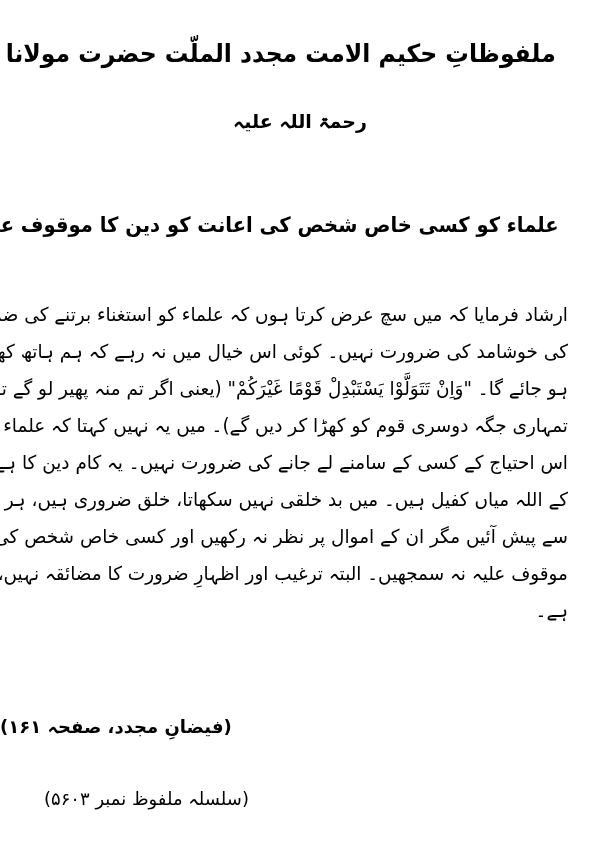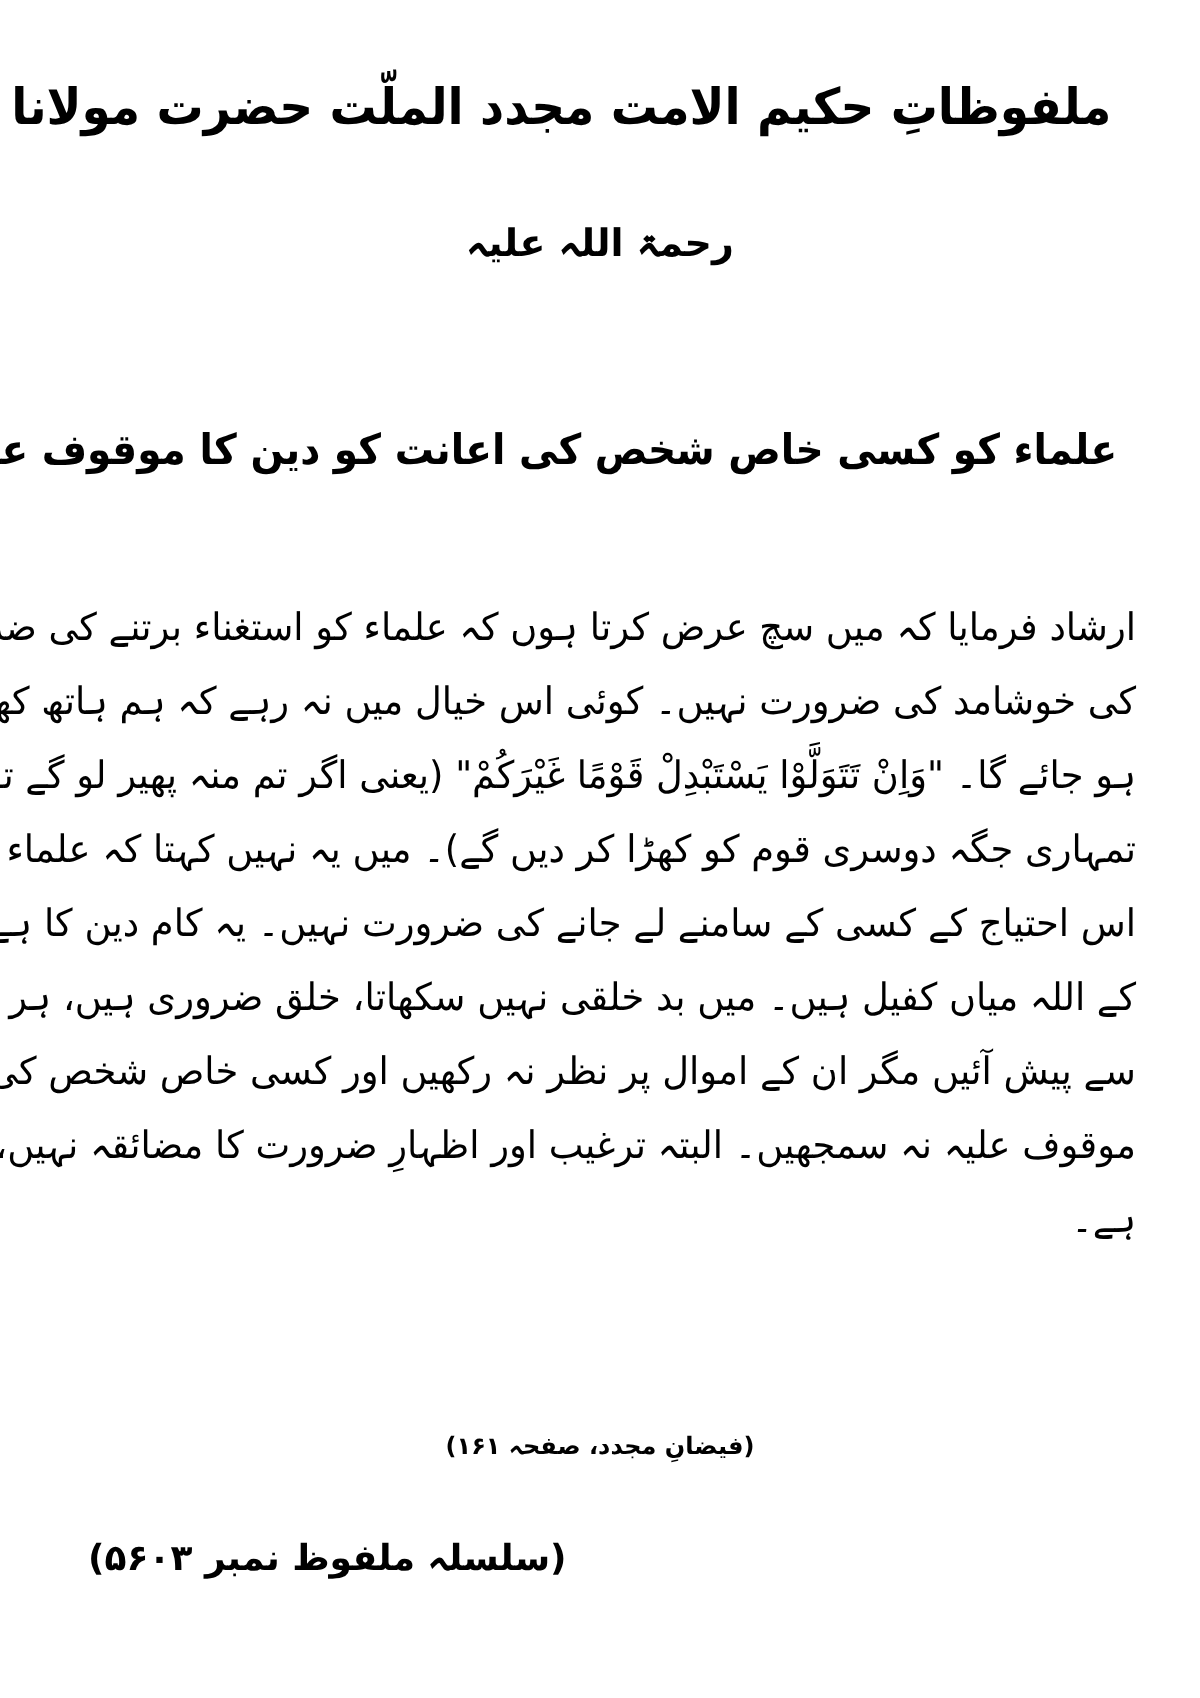--- a/index.html
+++ b/index.html
@@ -100,33 +100,33 @@
     text-align: right;
     text-align-last: right;
   }
 
   
   .citation-primary {
     position: absolute;
     top: 716px;
     left: 0;
     right: 0;
-    text-align: center;
-    font-size: 12px;
+    text-align: left;
+    font-size: 18px;
     font-weight: 700;
     direction: rtl;
     unicode-bidi: isolate;
   }
 
   .citation-secondary {
     position: absolute;
-    top: 768px;
+    top: 788px;
     left: 44px;
     font-size: 18px;
-    font-weight: 700;
+    font-weight: 400;
     direction: rtl;
     unicode-bidi: isolate;
   }
 </style>
 </head>
 <body>
 
 <div class="page">
 
   <div class="doc-header">

